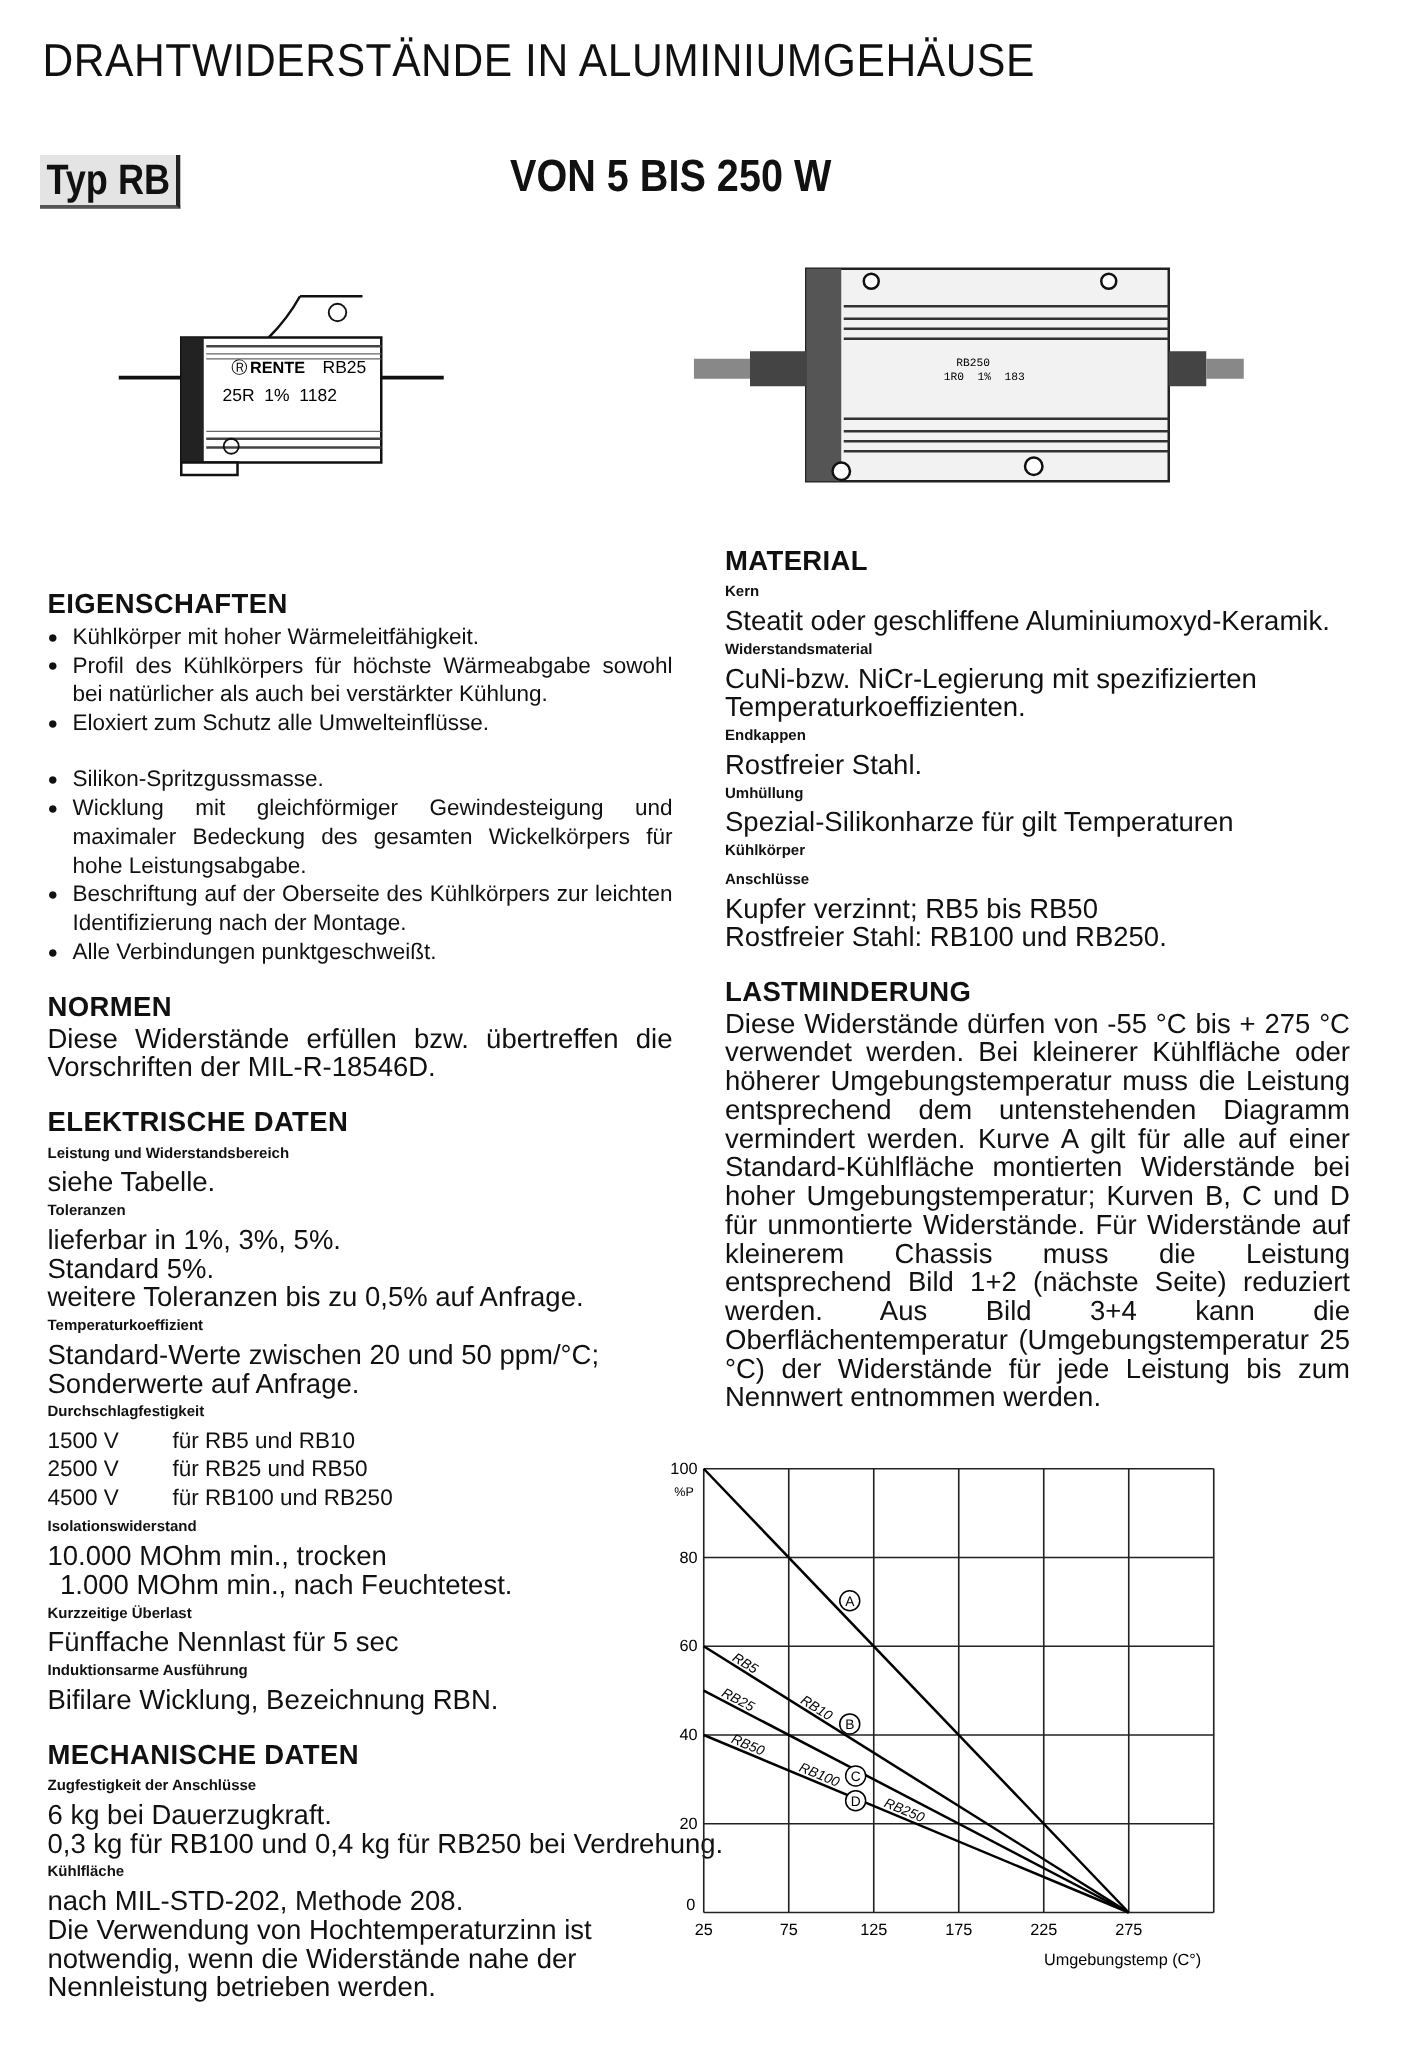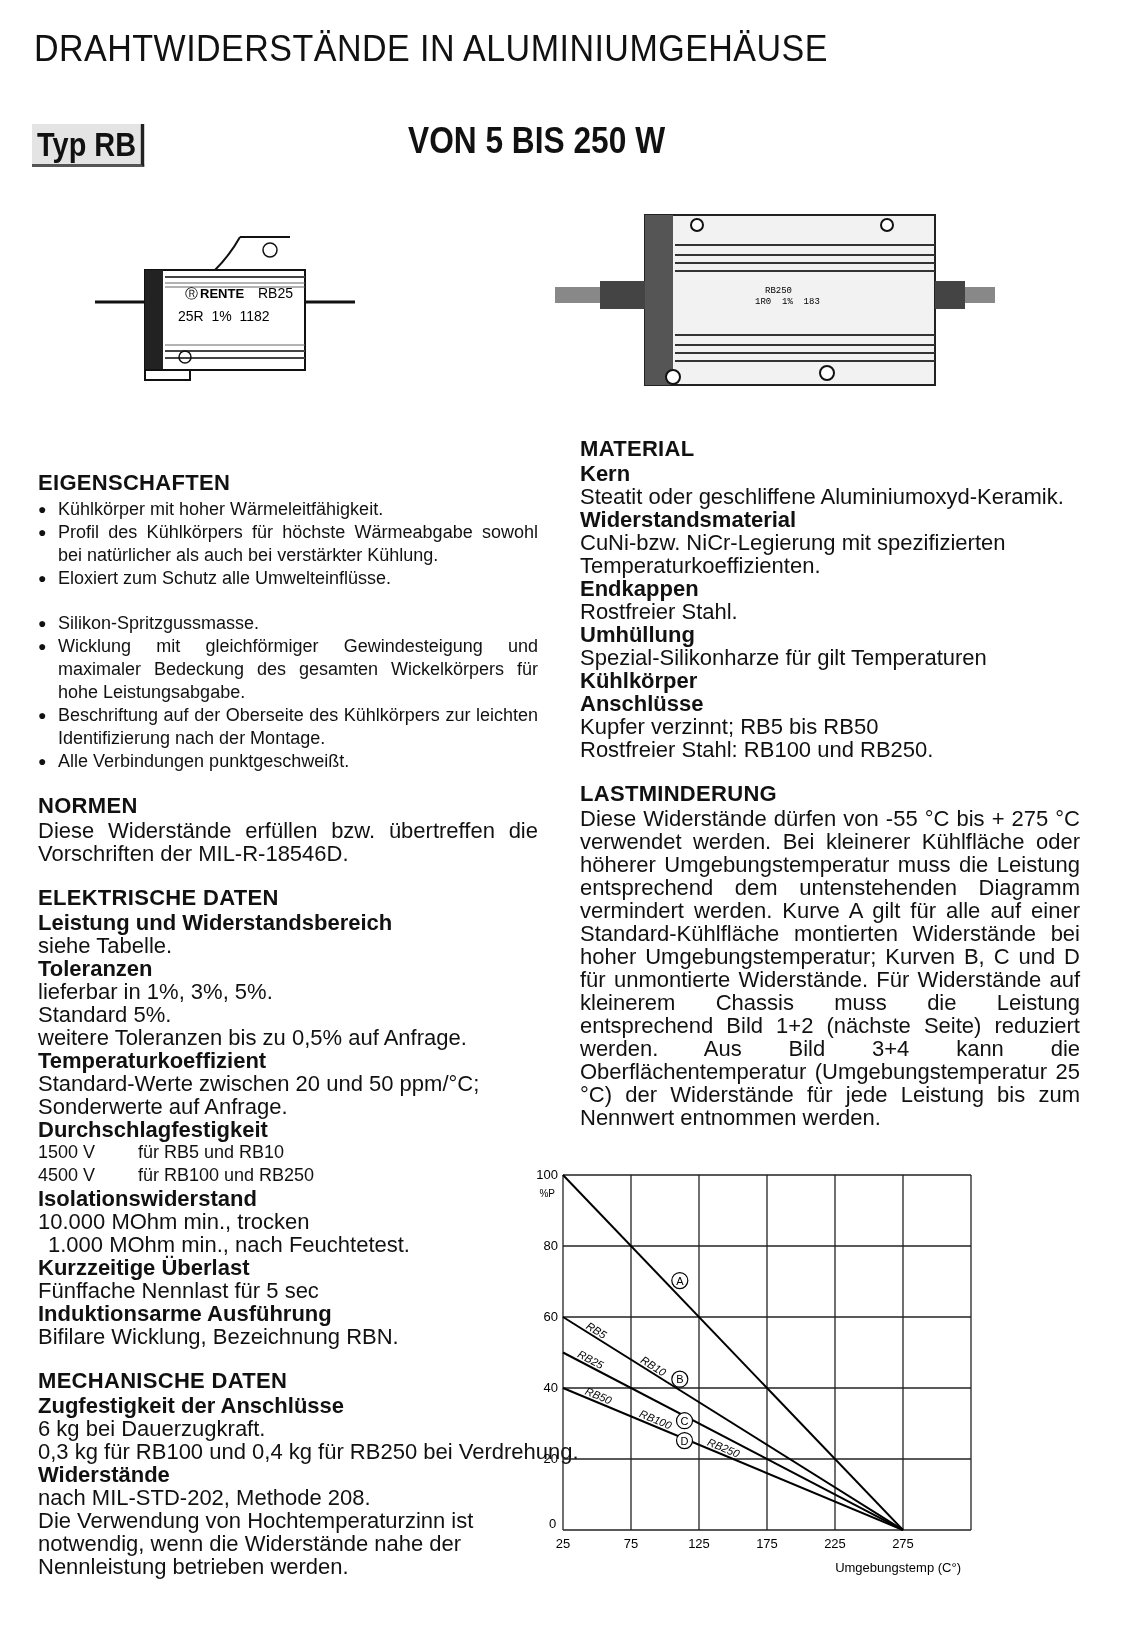--- a/index.html
+++ b/index.html
@@ -18,21 +18,21 @@
     font-weight: bold; font-size: 34px; line-height: 40px;
     transform: scaleX(0.85); transform-origin: left top; white-space: nowrap;
   }
   .subtitle {
     left: 408px; top: 120px; font-weight: bold; font-size: 36px;
     transform: scaleX(0.88); transform-origin: left top; white-space: nowrap;
   }
   .col-left { left: 38px; top: 470px; width: 500px; }
   .col-right { left: 580px; top: 436px; width: 500px; }
   h2 { font-size: 22px; font-weight: bold; margin: 0; letter-spacing: 0.3px; }
-  .sub { font-weight: bold; font-size: 22px; line-height: 23px; }
+  .sub { font-weight: bold; font-size: 12px; line-height: 23px; }
   .txt { font-size: 22px; line-height: 23px; }
   ul.bullets { list-style: none; margin: 2px 0 0 0; padding: 0; }
   ul.bullets li { position: relative; padding-left: 20px; font-size: 18px; line-height: 23px; }
   ul.bullets li::before { content: "\25CF"; position: absolute; left: 0; top: 0; font-size: 14px; }
   .gap { height: 20px; }
   .justify { text-align: justify; }
   .volt-row { display: flex; font-size: 18px; line-height: 23px; }
   .volt-row .v { width: 100px; }
   .photo { position: absolute; }
 </style>
@@ -117,36 +117,40 @@
   <div class="txt">weitere Toleranzen bis zu 0,5% auf Anfrage.</div>
   <div class="sub">Temperaturkoeffizient</div>
   <div class="txt">Standard-Werte zwischen 20 und 50 ppm/°C;</div>
   <div class="txt">Sonderwerte auf Anfrage.</div>
   <div class="sub">Durchschlagfestigkeit</div>
   <div class="volt-row">
       <span class="v">1500 V</span>
       <span>für RB5 und RB10</span>
     </div>
   <div class="volt-row">
+      <span class="v">2500 V</span>
+      <span>für RB25 und RB50</span>
+    </div>
+  <div class="volt-row">
       <span class="v">4500 V</span>
       <span>für RB100 und RB250</span>
     </div>
   <div class="sub">Isolationswiderstand</div>
   <div class="txt">10.000 MOhm min., trocken</div>
   <div class="txt" style="padding-left:10px">1.000 MOhm min., nach Feuchtetest.</div>
   <div class="sub">Kurzzeitige Überlast</div>
   <div class="txt">Fünffache Nennlast für 5 sec</div>
   <div class="sub">Induktionsarme Ausführung</div>
   <div class="txt">Bifilare Wicklung, Bezeichnung RBN.</div>
   <div class="gap"></div>
   <h2>MECHANISCHE DATEN</h2>
   <div class="sub">Zugfestigkeit der Anschlüsse</div>
   <div class="txt">6 kg bei Dauerzugkraft.</div>
   <div class="txt" style="white-space:nowrap">0,3 kg für RB100 und 0,4 kg für RB250 bei Verdrehung.</div>
-  <div class="sub">Widerstände</div>
+  <div class="sub">Kühlfläche</div>
   <div class="txt">nach MIL-STD-202, Methode 208.</div>
   <div class="txt">Die Verwendung von Hochtemperaturzinn ist notwendig, wenn die Widerstände nahe der Nennleistung betrieben werden.</div>
 </div>
 
 <div class="abs col-right">
   <h2>MATERIAL</h2>
   <div id="material-list">
       <div class="sub">Kern</div>
       <div class="txt">Steatit oder geschliffene Aluminiumoxyd-Keramik.</div>
       <div class="sub">Widerstandsmaterial</div>

